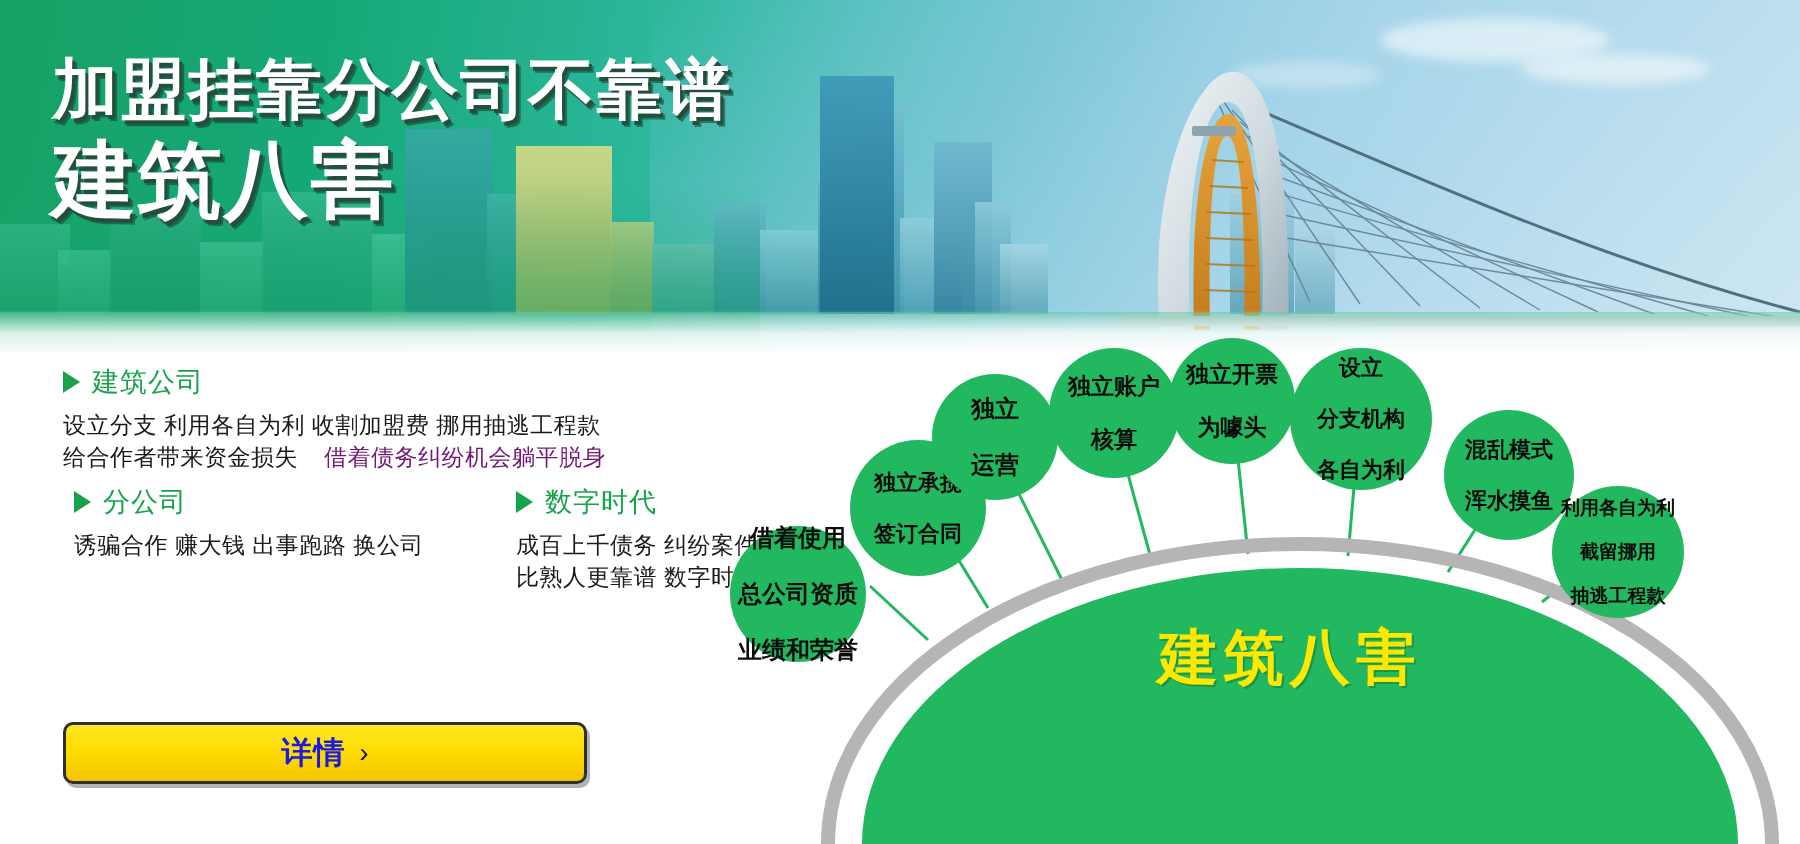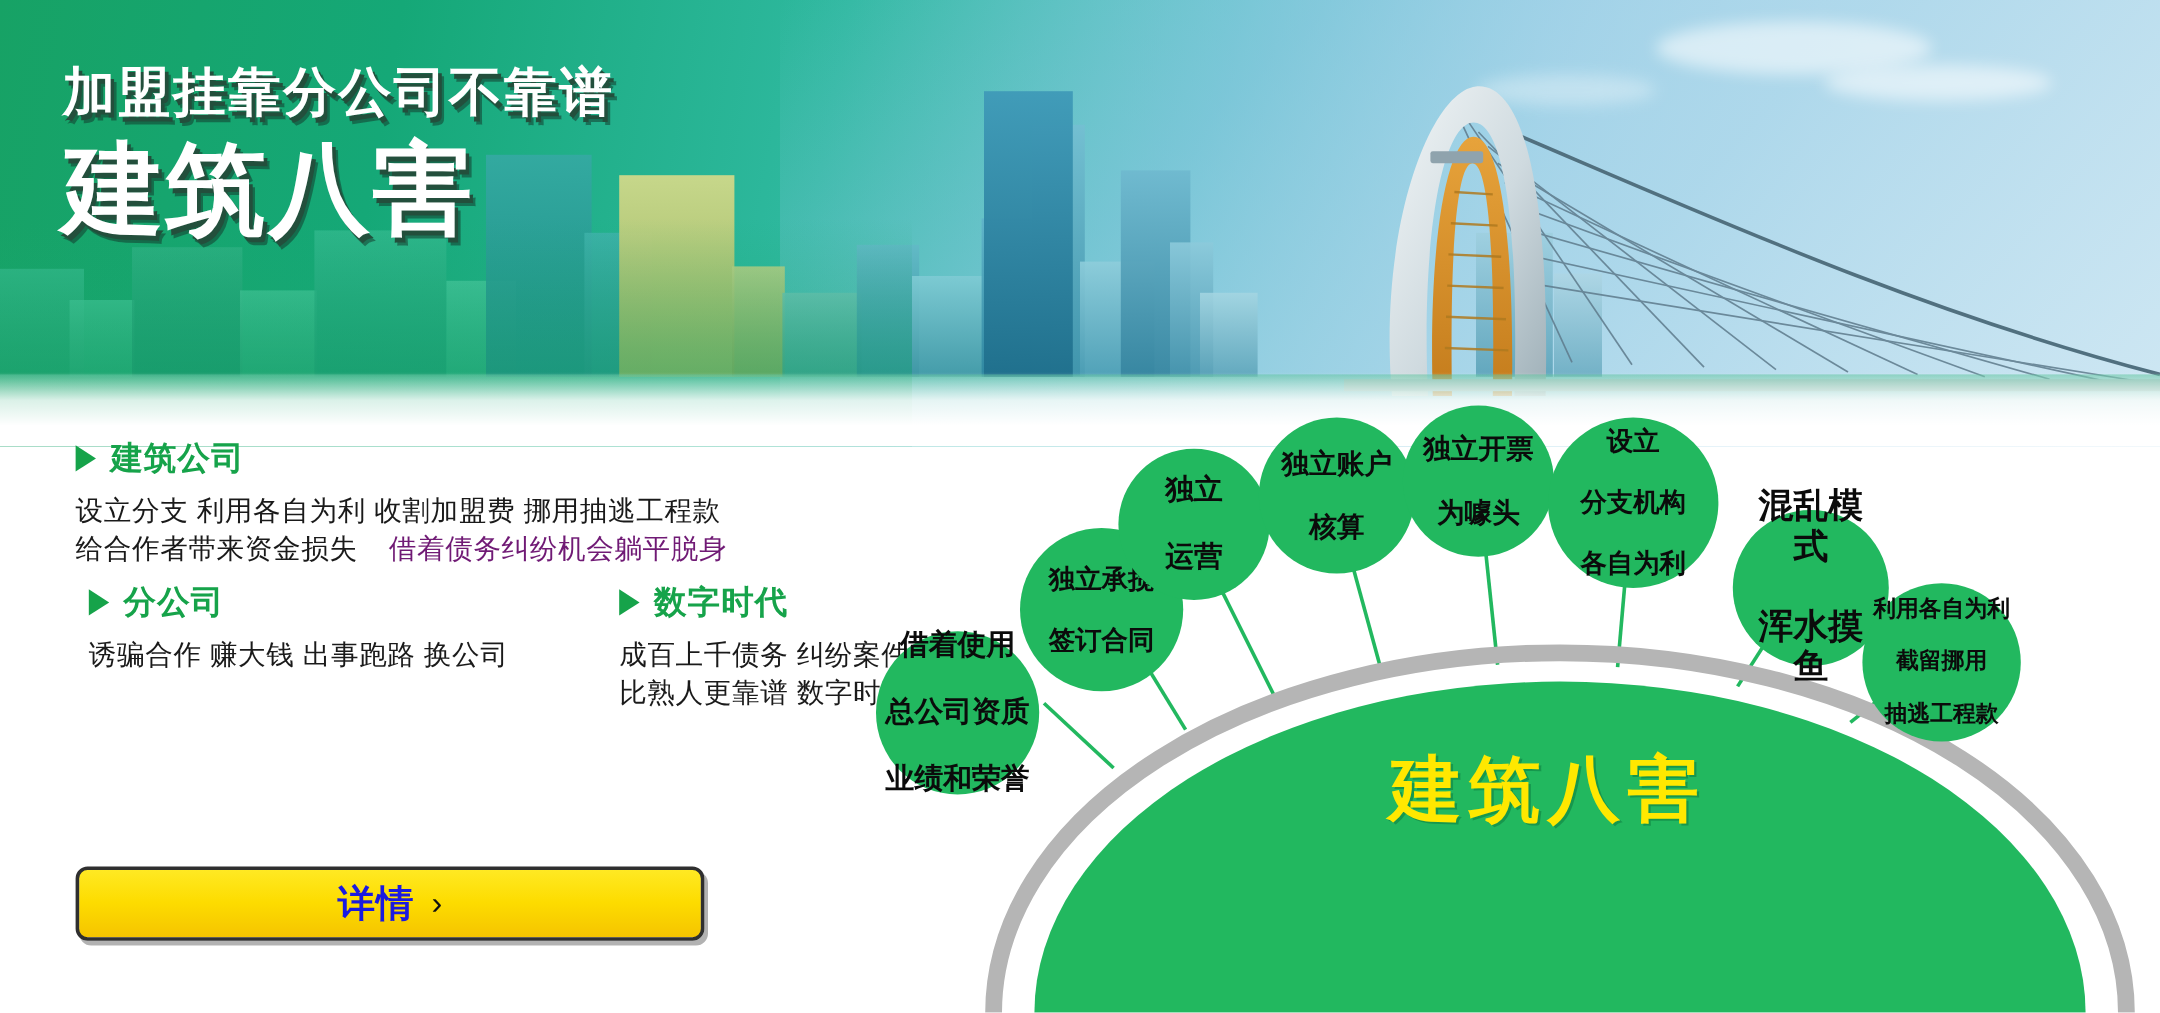--- a/index.html
+++ b/index.html
@@ -36,32 +36,32 @@
   
   #bridge{position:absolute;left:1120px;top:40px;width:680px;height:290px;}
 
   
   #herotitle{position:absolute;left:52px;top:56px;z-index:30;}
   .htline{
     color:#ffffff;font-weight:700;letter-spacing:2px;line-height:1.0;
     text-shadow:3px 4px 0 #234f3c, 5px 6px 0 rgba(20,60,45,.55);
     white-space:nowrap;
   }
-  #ht1{font-size:44px;margin-bottom:16px;}
+  #ht1{font-size:66px;margin-bottom:16px;}
   #ht2{font-size:84px;}
 
   #whitestrip{position:absolute;left:0;top:310px;width:1800px;height:62px;
     background:linear-gradient(180deg,rgba(255,255,255,0) 0%,rgba(255,255,255,.82) 38%,#ffffff 72%,#ffffff 100%);}
 
   
   #leftcol{position:absolute;left:0;top:372px;width:880px;height:472px;}
   .sec{position:absolute;}
   .sechead{display:flex;align-items:center;gap:12px;margin-bottom:10px;}
   .tri{width:0;height:0;border-left:17px solid #16a34a;border-top:11px solid transparent;border-bottom:11px solid transparent;flex:none;}
-  .sectitle{color:#16a34a;font-size:27px;font-weight:700;letter-spacing:1px;white-space:nowrap;}
+  .sectitle{color:#16a34a;font-size:27px;font-weight:400;letter-spacing:1px;white-space:nowrap;}
   .bodyline{color:#1a1a1a;font-size:23px;line-height:1.38;white-space:nowrap;letter-spacing:.5px;}
   .bodyline .gtext{color:#701a75;}
 
   #sec1{left:63px;top:-8px;}
   #sec2{left:63px;top:112px;margin-left:11px;}
   #sec3{left:63px;top:220px;}
   #sec4{left:516px;top:112px;}
 
   
   #cta{
@@ -263,21 +263,21 @@
     </div>
 
     <div class="bubble" style="left:369px;top:-2px;width:126px;height:126px;font-size:23px;">
       <span><span>独立开票</span><br><span>为噱头</span></span>
     </div>
 
     <div class="bubble" style="left:490px;top:8px;width:142px;height:142px;font-size:22px;">
       <span><span>设立</span><br><span>分支机构</span><br><span>各自为利</span></span>
     </div>
 
-    <div class="bubble" style="left:644px;top:85px;width:130px;height:130px;font-size:29px;">
+    <div class="bubble" style="left:644px;top:70px;width:130px;height:130px;font-size:22px;">
       <span><span>混乱模式</span><br><span>浑水摸鱼</span></span>
     </div>
 
     <div class="bubble" style="left:752px;top:146px;width:132px;height:132px;font-size:19px;">
       <span><span>利用各自为利</span><br><span>截留挪用</span><br><span>抽逃工程款</span></span>
     </div>
 
   </div>
 </div>
 

